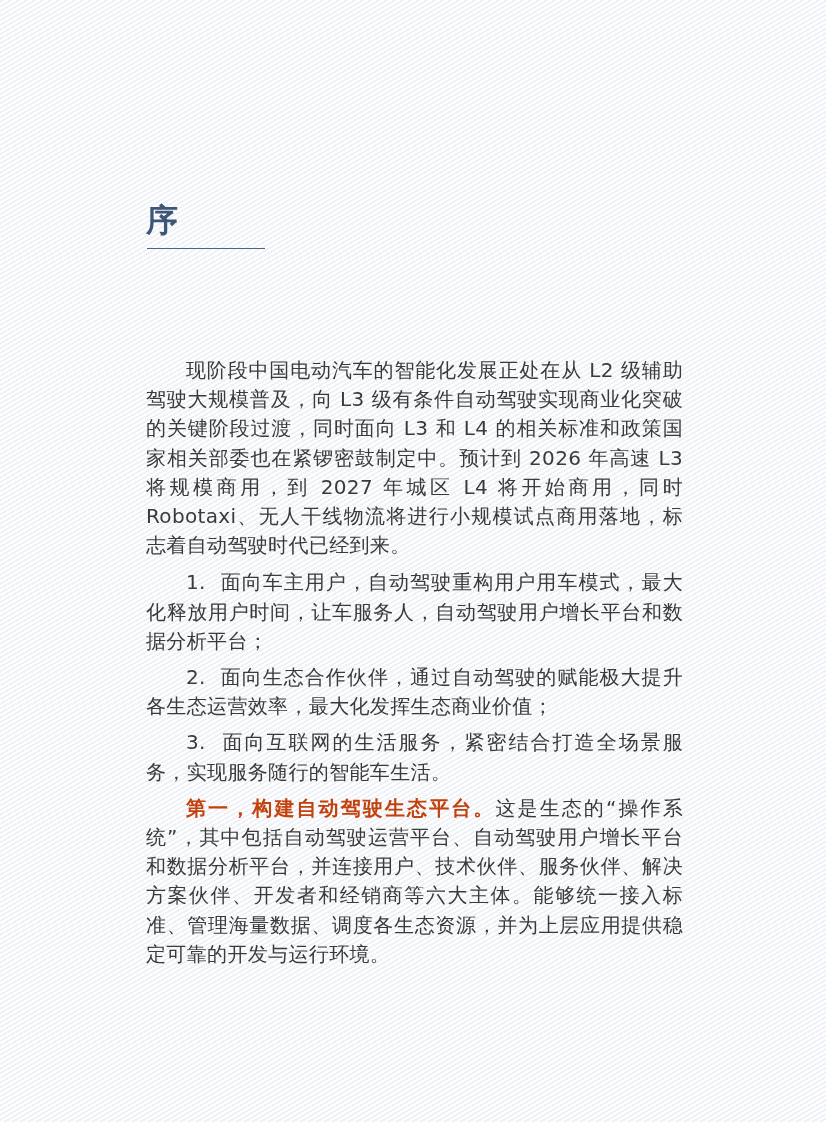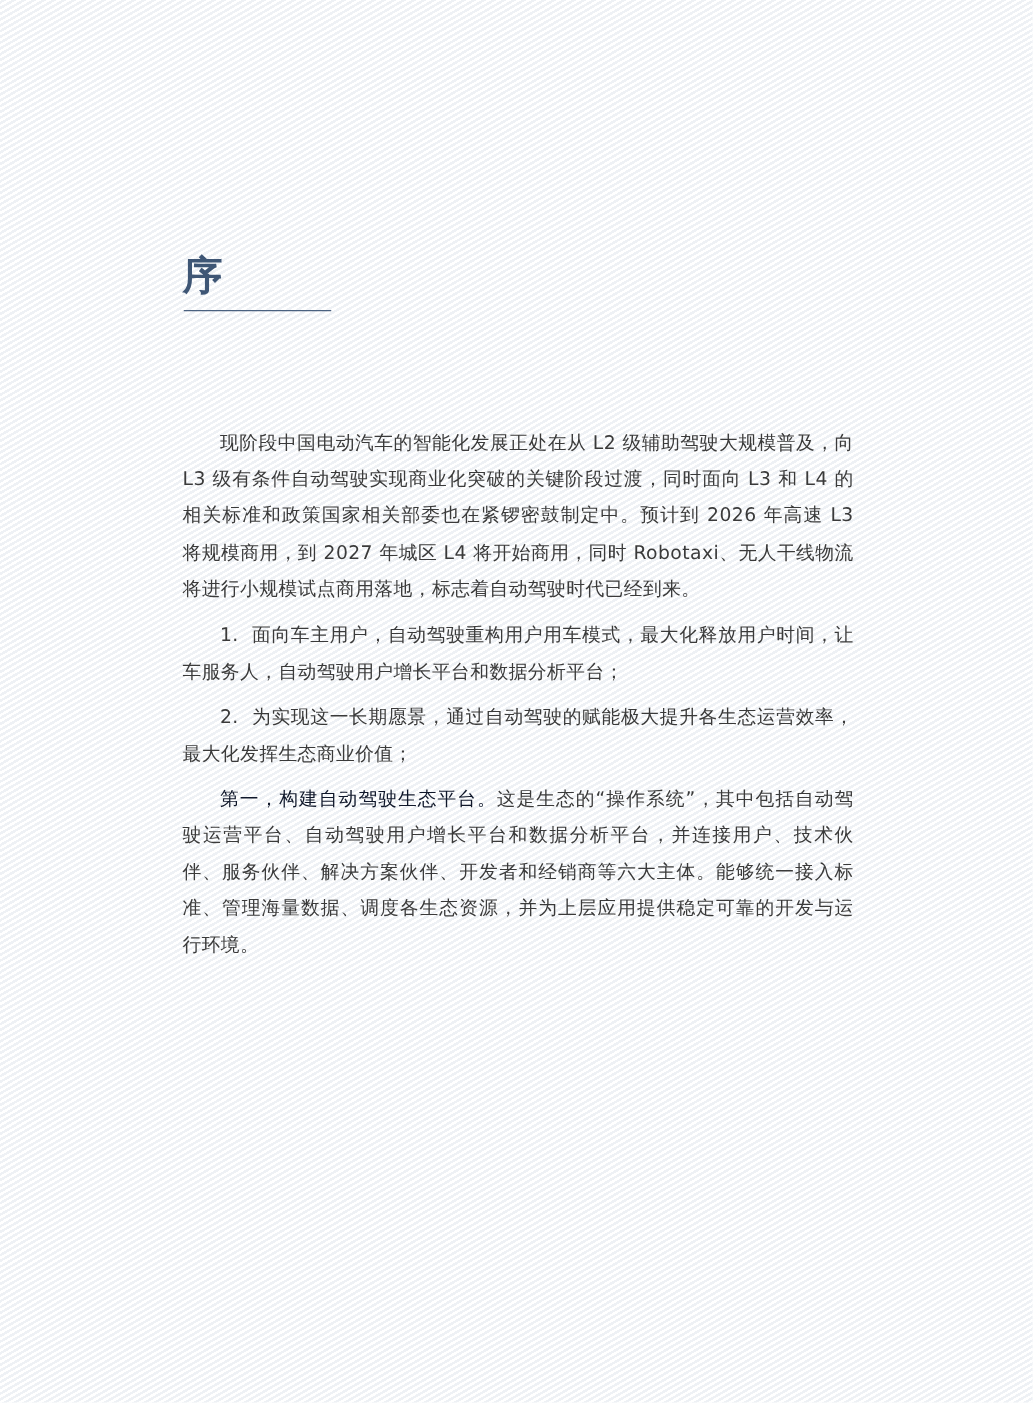--- a/index.html
+++ b/index.html
@@ -40,49 +40,50 @@
       position: absolute;
       left: 147px;
       top: 248px;
       width: 118px;
       height: 1px;
       background: #4b6280;
     }
     .body-text {
       position: absolute;
       left: 146px;
-      top: 340px;
+      top: 356px;
       width: 537px;
       color: #3a3a3a;
-      font-size: 15px;
+      font-size: 20px;
       line-height: 29.2px;
       letter-spacing: 0.35px;
     }
     .body-text p {
       margin: 0 0 8px 0;
       text-indent: 2em;
       text-align: justify;
     }
     .body-text p.list-item {
       margin-bottom: 7px;
     }
     .bold {
-      font-weight: normal;
-      color: #0f172a;
+      font-weight: bold;
+      color: #c2410c;
     }
   </style>
 </head>
 <body>
 
 <div class="page">
   <h1 class="title">序</h1>
   <div class="title-rule"></div>
 
   <div class="body-text">
     <p>现阶段中国电动汽车的智能化发展正处在从 L2 级辅助驾驶大规模普及，向 L3 级有条件自动驾驶实现商业化突破的关键阶段过渡，同时面向 L3 和 L4 的相关标准和政策国家相关部委也在紧锣密鼓制定中。预计到 2026 年高速 L3 将规模商用，到 2027 年城区 L4 将开始商用，同时 Robotaxi、无人干线物流将进行小规模试点商用落地，标志着自动驾驶时代已经到来。</p>
 
     <p class="list-item"><span>1.</span>&nbsp; <span>面向车主用户，自动驾驶重构用户用车模式，最大化释放用户时间，让车服务人，自动驾驶用户增长平台和数据分析平台；</span></p>
-    <p class="list-item"><span>2.</span>&nbsp; <span>为实现这一长期愿景，通过自动驾驶的赋能极大提升各生态运营效率，最大化发挥生态商业价值；</span></p>
+    <p class="list-item"><span>2.</span>&nbsp; <span>面向生态合作伙伴，通过自动驾驶的赋能极大提升各生态运营效率，最大化发挥生态商业价值；</span></p>
+    <p class="list-item"><span>3.</span>&nbsp; <span>面向互联网的生活服务，紧密结合打造全场景服务，实现服务随行的智能车生活。</span></p>
 
 
     <p><span class="bold">第一，构建自动驾驶生态平台。</span><span>这是生态的“操作系统”，其中包括自动驾驶运营平台、自动驾驶用户增长平台和数据分析平台，并连接用户、技术伙伴、服务伙伴、解决方案伙伴、开发者和经销商等六大主体。能够统一接入标准、管理海量数据、调度各生态资源，并为上层应用提供稳定可靠的开发与运行环境。</span></p>
   </div>
 </div>
 
 </body></html>

